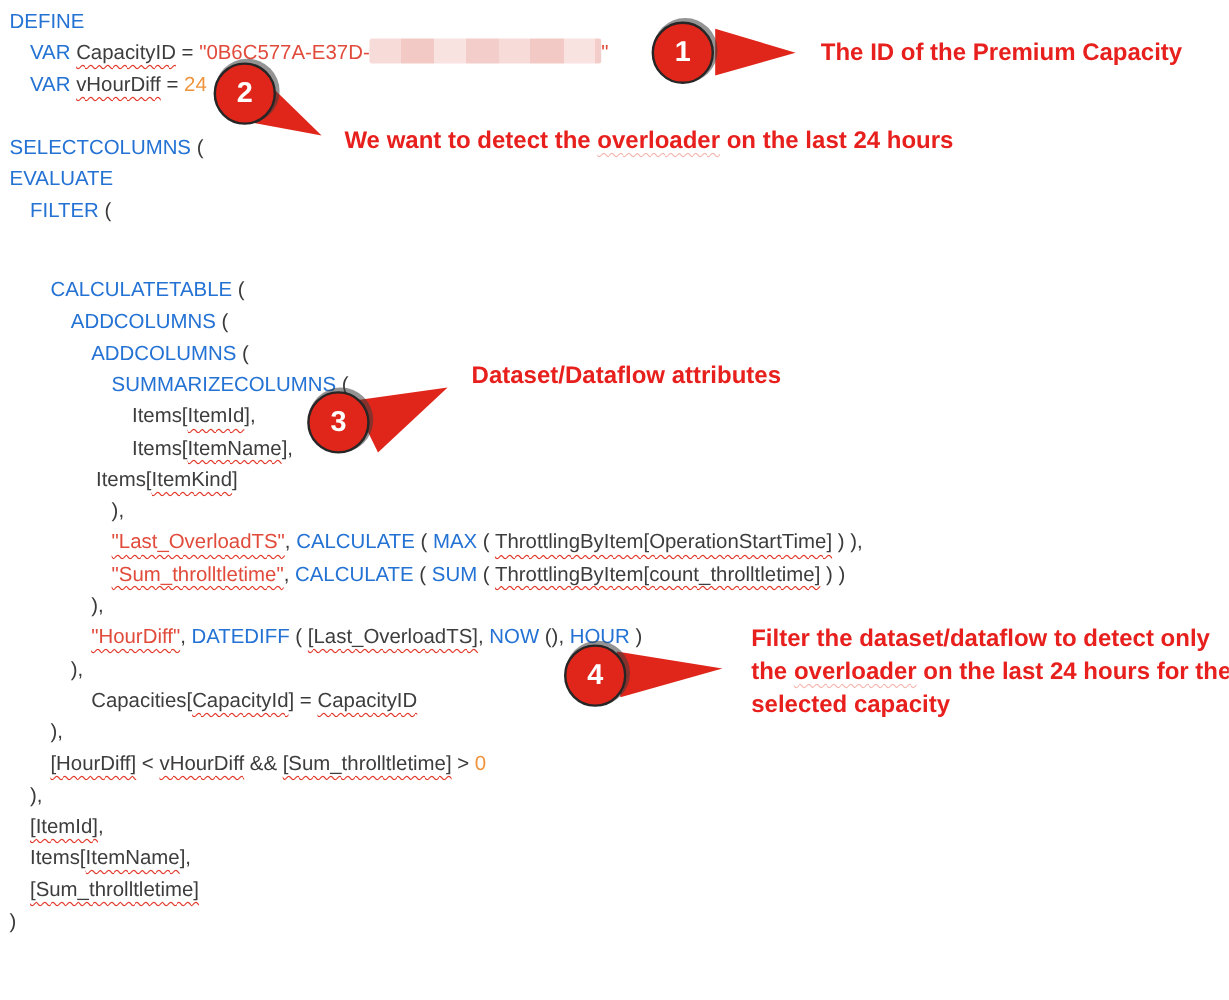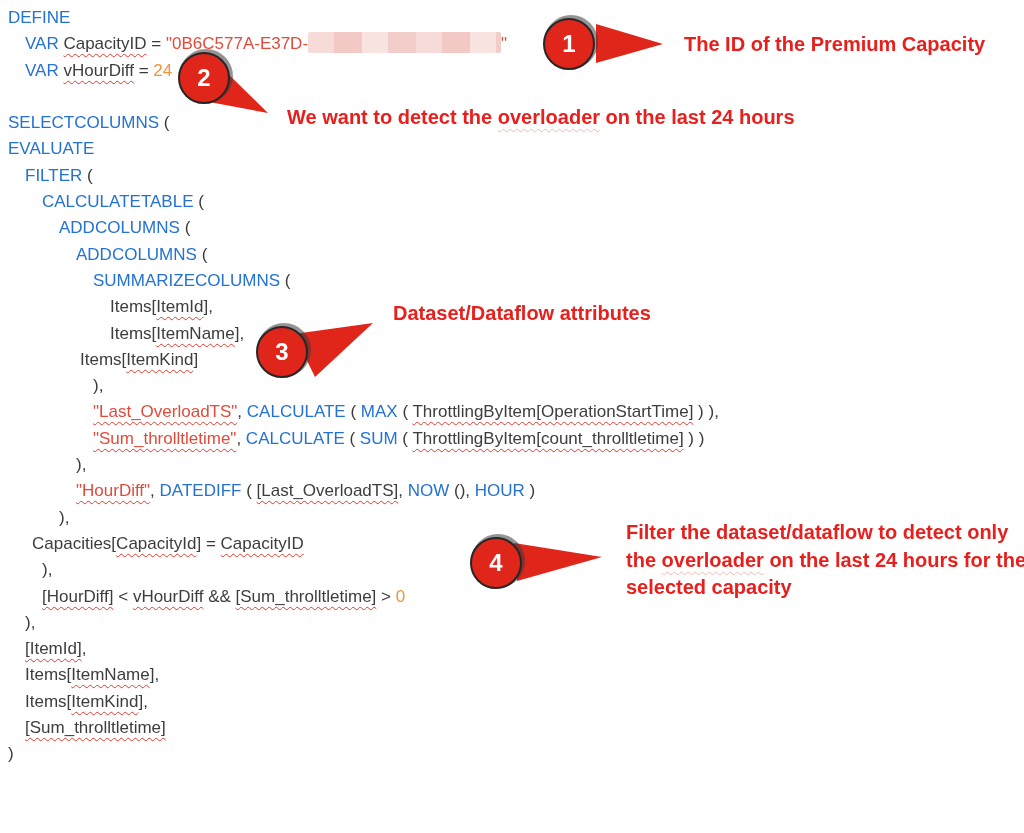--- a/index.html
+++ b/index.html
@@ -59,40 +59,39 @@
 <div class="stage">
 
   <div class="code">
       <div class="line" style="padding-left: 8px;"><span class="kw">DEFINE</span></div>
       <div class="line" style="padding-left: 25px;"><span class="kw">VAR</span><span class="pun"> </span><span class="id u">CapacityID</span><span class="pun"> = </span><span class="str">"0B6C577A-E37D-</span><span class="redact"></span><span class="str">"</span></div>
       <div class="line" style="padding-left: 25px;"><span class="kw">VAR</span><span class="pun"> </span><span class="id u">vHourDiff</span><span class="pun"> = </span><span class="num">24</span></div>
       <div class="line" style="padding-left: 8px;"></div>
       <div class="line" style="padding-left: 8px;"><span class="kw">SELECTCOLUMNS</span><span class="pun"> (</span></div>
       <div class="line" style="padding-left: 8px;"><span class="kw">EVALUATE</span></div>
       <div class="line" style="padding-left: 25px;"><span class="kw">FILTER</span><span class="pun"> (</span></div>
-      <div class="line" style="padding-left: 42px;"><span class="kw">CALCULATETABLE</span><span class="pun"> (</span></div>
+      <div class="line" style="padding-left: 42px; margin-top: 40px;"><span class="kw">CALCULATETABLE</span><span class="pun"> (</span></div>
       <div class="line" style="padding-left: 59px;"><span class="kw">ADDCOLUMNS</span><span class="pun"> (</span></div>
       <div class="line" style="padding-left: 76px;"><span class="kw">ADDCOLUMNS</span><span class="pun"> (</span></div>
       <div class="line" style="padding-left: 93px;"><span class="kw">SUMMARIZECOLUMNS</span><span class="pun"> (</span></div>
       <div class="line" style="padding-left: 110px;"><span class="id">Items[</span><span class="id u">ItemId</span><span class="id">]</span><span class="pun">,</span></div>
       <div class="line" style="padding-left: 110px;"><span class="id">Items[</span><span class="id u">ItemName</span><span class="id">]</span><span class="pun">,</span></div>
       <div class="line" style="padding-left: 80px;"><span class="id">Items[</span><span class="id u">ItemKind</span><span class="id">]</span></div>
       <div class="line" style="padding-left: 93px;"><span class="pun">),</span></div>
       <div class="line" style="padding-left: 93px;"><span class="str u">"Last_OverloadTS"</span><span class="pun">, </span><span class="kw">CALCULATE</span><span class="pun"> ( </span><span class="kw">MAX</span><span class="pun"> ( </span><span class="id u">ThrottlingByItem[OperationStartTime]</span><span class="pun"> ) ),</span></div>
       <div class="line" style="padding-left: 93px;"><span class="str u">"Sum_throlltletime"</span><span class="pun">, </span><span class="kw">CALCULATE</span><span class="pun"> ( </span><span class="kw">SUM</span><span class="pun"> ( </span><span class="id u">ThrottlingByItem[count_throlltletime]</span><span class="pun"> ) )</span></div>
       <div class="line" style="padding-left: 76px;"><span class="pun">),</span></div>
       <div class="line" style="padding-left: 76px;"><span class="str u">"HourDiff"</span><span class="pun">, </span><span class="kw">DATEDIFF</span><span class="pun"> ( </span><span class="id u">[Last_OverloadTS]</span><span class="pun">, </span><span class="kw">NOW</span><span class="pun"> (), </span><span class="kw">HOUR</span><span class="pun"> )</span></div>
       <div class="line" style="padding-left: 59px;"><span class="pun">),</span></div>
-      <div class="line" style="padding-left: 32px;"><span class="id">Capacities[</span><span class="id u">CapacityId</span><span class="id">]</span><span class="pun"> = </span><span class="id u">CapacityID</span></div>
+      <div class="line" style="padding-left: 76px;"><span class="id">Capacities[</span><span class="id u">CapacityId</span><span class="id">]</span><span class="pun"> = </span><span class="id u">CapacityID</span></div>
       <div class="line" style="padding-left: 42px;"><span class="pun">),</span></div>
       <div class="line" style="padding-left: 42px;"><span class="id u">[HourDiff]</span><span class="pun"> &lt; </span><span class="id u">vHourDiff</span><span class="pun"> &amp;&amp; </span><span class="id u">[Sum_throlltletime]</span><span class="pun"> &gt; </span><span class="num">0</span></div>
       <div class="line" style="padding-left: 25px;"><span class="pun">),</span></div>
       <div class="line" style="padding-left: 25px;"><span class="id u">[ItemId]</span><span class="pun">,</span></div>
       <div class="line" style="padding-left: 25px;"><span class="id">Items[</span><span class="id u">ItemName</span><span class="id">]</span><span class="pun">,</span></div>
-      <div class="line" style="padding-left: 25px;"><span class="id">Items[</span><span class="id u">ItemKind</span><span class="id">]</span><span class="pun">,</span></div>
       <div class="line" style="padding-left: 25px;"><span class="id u">[Sum_throlltletime]</span></div>
       <div class="line" style="padding-left: 8px;"><span class="pun">)</span></div>
     </div>
 
   <svg class="arrows" viewBox="0 0 1024 833">
     <polygon points="596,24 596,63 663,44" fill="#e0251a"></polygon>
     <polygon points="221,67 204,101 268,113" fill="#e0251a"></polygon>
     <polygon points="373,323 294,334 315,377" fill="#e0251a"></polygon>
     <polygon points="514,543 517,581 602,557" fill="#e0251a"></polygon>
   </svg>

